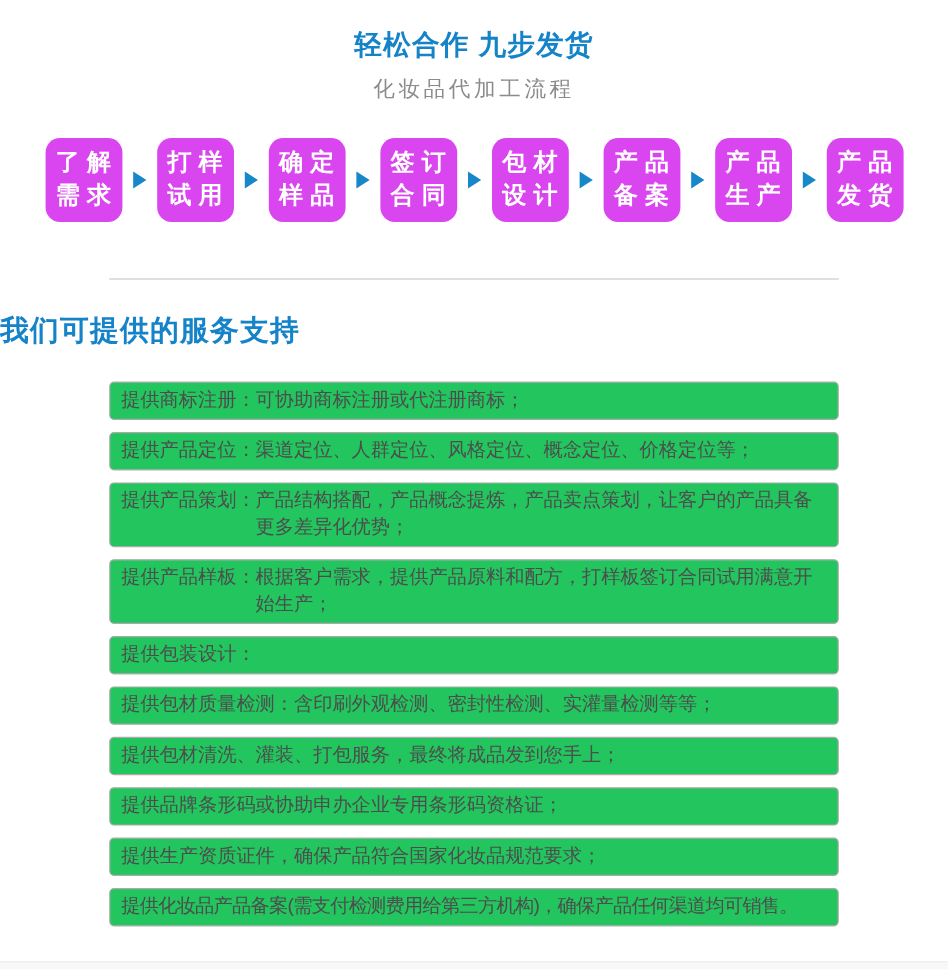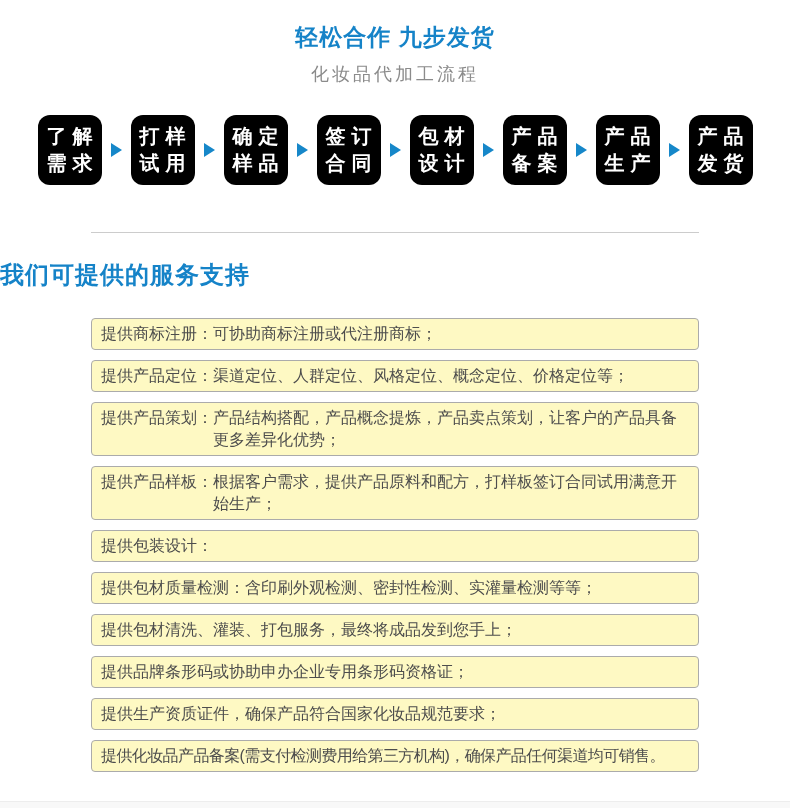--- a/index.html
+++ b/index.html
@@ -26,21 +26,21 @@
   .steps {
     display:flex;
     align-items:center;
     justify-content:center;
     margin-top:28px;
     height:72px;
   }
   .step-box {
     width:64px;
     height:70px;
-    background:#000000;
+    background:#d946ef;
     border-radius:12px;
     color:#ffffff;
     font-weight:bold;
     font-size:20px;
     display:flex;
     flex-direction:column;
     justify-content:center;
     align-items:center;
     line-height:27px;
     flex:0 0 auto;
@@ -75,21 +75,21 @@
     gap:10px;
   }
   .svc-item {
     border:1px solid #ababab;
     border-radius:4px;
     padding:4px 9px;
     font-size:16px;
     line-height:22px;
     color:#4d4d4d;
     display:flex;
-    background:#fef9c3;
+    background:#22c55e;
   }
   .svc-label { white-space:nowrap; }
   .svc-text { flex:1; }
   .svc-item.tight .svc-text { letter-spacing:-0.6px; white-space:nowrap; overflow:hidden; }
   .footer-band {
     position:absolute;
     left:0; bottom:0;
     width:100%;
     height:7px;
     background:#f8f8f8;

